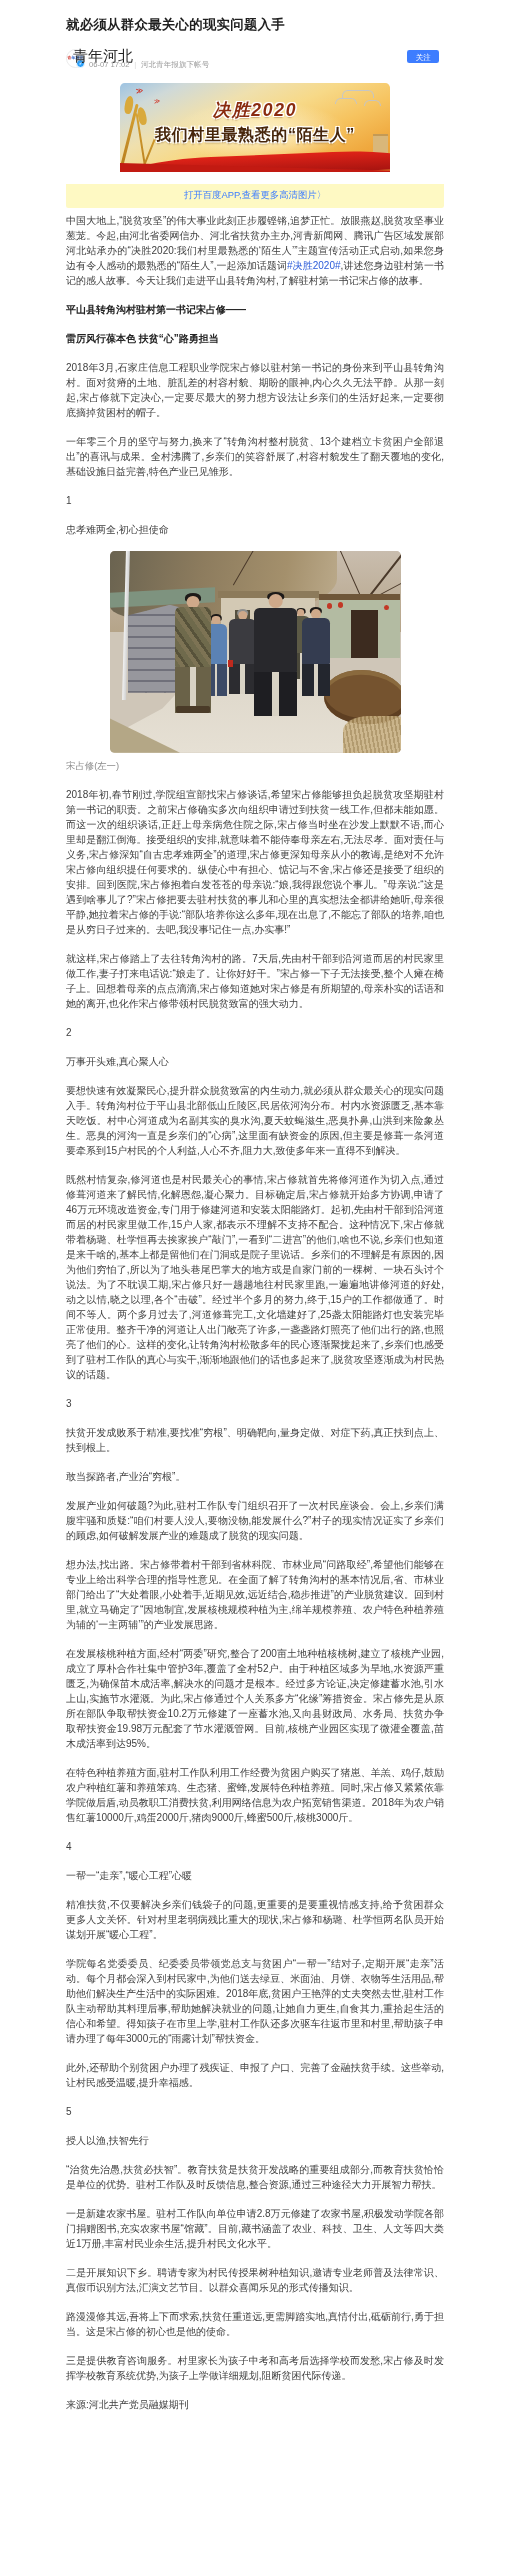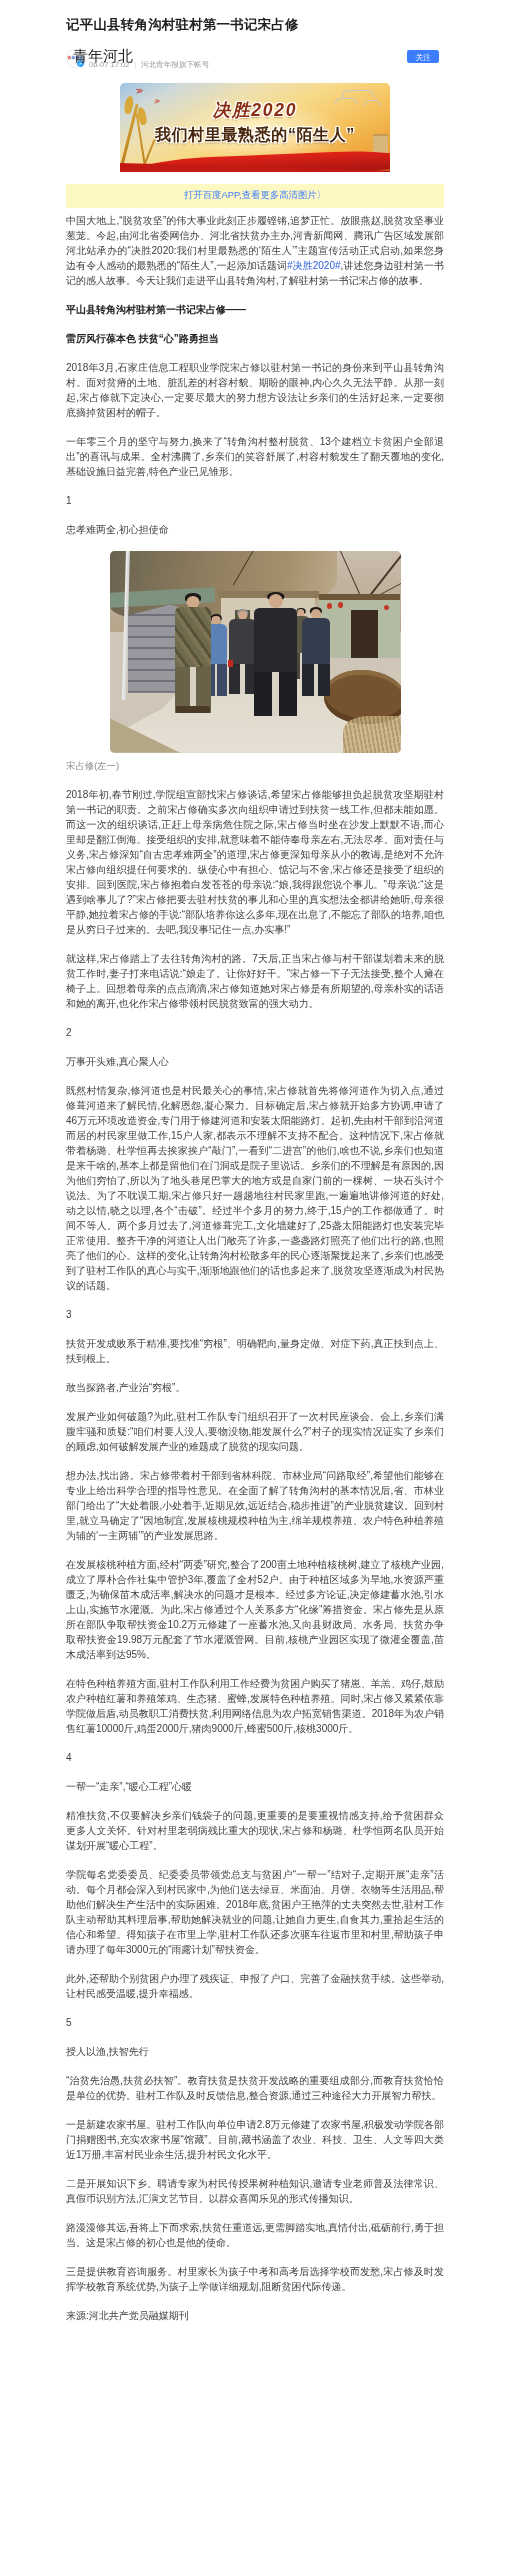--- a/index.html
+++ b/index.html
@@ -91,21 +91,21 @@
   .person .torso{position:absolute; left:0; right:0; border-radius:5.3px 5.3px 2.3px 2.3px;}
   .person .legs{position:absolute; left:0; right:0; bottom:0;}
   .caption{margin:7px 0 14px 0; font-size:9.4px; color:#8c8c8c;}
 </style>
 </head>
 <body>
 
 <div class="page">
   <div class="column">
 
-    <h1 class="title">记平山县转角沟村驻村第一书记宋占修</h1>
+    <h1 class="title">就必须从群众最关心的现实问题入手</h1>
 
     <div class="author-row">
       <div class="avatar">
         <div class="logo"><span class="red">青</span>年河北</div>
         <div class="v-badge">✔</div>
       </div>
       <div class="author-name">青年河北</div>
       <div class="author-meta"><span>06-07 17:02</span><span class="sep">|</span><span>河北青年报旗下帐号</span></div>
       <button class="follow-btn">关注</button>
     </div>
@@ -203,23 +203,24 @@
       <div class="person" style="left:144px;top:41px;width:43px;height:124px;">
         <div class="hair" style="top:0;width:17.5px;height:8.2px;"></div>
         <div class="head" style="top:2.3px;width:14.6px;height:14px;"></div>
         <div class="torso" style="top:16px;height:65px;background:#28282c;"></div>
         <div class="legs" style="height:44px;background:linear-gradient(90deg,#1e1e22 42%,#d8d2c4 42% 58%,#1e1e22 58%);"></div>
       </div>
     </div>
     <div class="caption">宋占修(左一)</div>
   </div>
         <p class="para">2018年初,春节刚过,学院组宣部找宋占修谈话,希望宋占修能够担负起脱贫攻坚期驻村第一书记的职责。之前宋占修确实多次向组织申请过到扶贫一线工作,但都未能如愿。而这一次的组织谈话,正赶上母亲病危住院之际,宋占修当时坐在沙发上默默不语,而心里却是翻江倒海。接受组织的安排,就意味着不能侍奉母亲左右,无法尽孝。面对责任与义务,宋占修深知“自古忠孝难两全”的道理,宋占修更深知母亲从小的教诲,是绝对不允许宋占修向组织提任何要求的。纵使心中有担心、惦记与不舍,宋占修还是接受了组织的安排。回到医院,宋占修抱着白发苍苍的母亲说:“娘,我得跟您说个事儿。”母亲说:“这是遇到啥事儿了?”宋占修把要去驻村扶贫的事儿和心里的真实想法全都讲给她听,母亲很平静,她拉着宋占修的手说:“部队培养你这么多年,现在出息了,不能忘了部队的培养,咱也是从穷日子过来的。去吧,我没事!记住一点,办实事!”</p>
-        <p class="para">就这样,宋占修踏上了去往转角沟村的路。7天后,正当宋占修与村干部谋划着未来的脱贫工作时,妻子打来电话说:“娘走了。让你好好干。”宋占修一下子无法接受,整个人瘫在椅子上。回想着母亲的点点滴滴,宋占修知道她对宋占修是有所期望的,母亲朴实的话语和她的离开,也化作宋占修带领村民脱贫致富的强大动力。</p>
+        <p class="para">就这样,宋占修踏上了去往转角沟村的路。7天后,先由村干部到沿河道而居的村民家里做工作,妻子打来电话说:“娘走了。让你好好干。”宋占修一下子无法接受,整个人瘫在椅子上。回想着母亲的点点滴滴,宋占修知道她对宋占修是有所期望的,母亲朴实的话语和她的离开,也化作宋占修带领村民脱贫致富的强大动力。</p>
         <p class="para">2</p>
         <p class="para">万事开头难,真心聚人心</p>
+        <p class="para">要想快速有效凝聚民心,提升群众脱贫致富的内生动力,就必须从群众最关心的现实问题入手。转角沟村位于平山县北部低山丘陵区,民居依河沟分布。村内水资源匮乏,基本靠天吃饭。村中心河道成为名副其实的臭水沟,夏天蚊蝇滋生,恶臭扑鼻,山洪到来险象丛生。恶臭的河沟一直是乡亲们的“心病”,这里面有缺资金的原因,但主要是修葺一条河道要牵系到15户村民的个人利益,人心不齐,阻力大,致使多年来一直得不到解决。</p>
         <p class="para">既然村情复杂,修河道也是村民最关心的事情,宋占修就首先将修河道作为切入点,通过修葺河道来了解民情,化解恩怨,凝心聚力。目标确定后,宋占修就开始多方协调,申请了46万元环境改造资金,专门用于修建河道和安装太阳能路灯。起初,先由村干部到沿河道而居的村民家里做工作,15户人家,都表示不理解不支持不配合。这种情况下,宋占修就带着杨璐、杜学恒再去挨家挨户“敲门”,一看到“二进宫”的他们,啥也不说,乡亲们也知道是来干啥的,基本上都是留他们在门洞或是院子里说话。乡亲们的不理解是有原因的,因为他们穷怕了,所以为了地头巷尾巴掌大的地方或是自家门前的一棵树、一块石头讨个说法。为了不耽误工期,宋占修只好一趟趟地往村民家里跑,一遍遍地讲修河道的好处,动之以情,晓之以理,各个“击破”。经过半个多月的努力,终于,15户的工作都做通了。时间不等人。两个多月过去了,河道修葺完工,文化墙建好了,25盏太阳能路灯也安装完毕正常使用。整齐干净的河道让人出门敞亮了许多,一盏盏路灯照亮了他们出行的路,也照亮了他们的心。这样的变化,让转角沟村松散多年的民心逐渐聚拢起来了,乡亲们也感受到了驻村工作队的真心与实干,渐渐地跟他们的话也多起来了,脱贫攻坚逐渐成为村民热议的话题。</p>
         <p class="para">3</p>
         <p class="para">扶贫开发成败系于精准,要找准“穷根”、明确靶向,量身定做、对症下药,真正扶到点上、扶到根上。</p>
         <p class="para">敢当探路者,产业治“穷根”。</p>
         <p class="para">发展产业如何破题?为此,驻村工作队专门组织召开了一次村民座谈会。会上,乡亲们满腹牢骚和质疑:“咱们村要人没人,要物没物,能发展什么?”村子的现实情况证实了乡亲们的顾虑,如何破解发展产业的难题成了脱贫的现实问题。</p>
         <p class="para">想办法,找出路。宋占修带着村干部到省林科院、市林业局“问路取经”,希望他们能够在专业上给出科学合理的指导性意见。在全面了解了转角沟村的基本情况后,省、市林业部门给出了“大处着眼,小处着手,近期见效,远近结合,稳步推进”的产业脱贫建议。回到村里,就立马确定了“因地制宜,发展核桃规模种植为主,绵羊规模养殖、农户特色种植养殖为辅的‘一主两辅’”的产业发展思路。</p>
         <p class="para">在发展核桃种植方面,经村“两委”研究,整合了200亩土地种植核桃树,建立了核桃产业园,成立了厚朴合作社集中管护3年,覆盖了全村52户。由于种植区域多为旱地,水资源严重匮乏,为确保苗木成活率,解决水的问题才是根本。经过多方论证,决定修建蓄水池,引水上山,实施节水灌溉。为此,宋占修通过个人关系多方“化缘”筹措资金。宋占修先是从原所在部队争取帮扶资金10.2万元修建了一座蓄水池,又向县财政局、水务局、扶贫办争取帮扶资金19.98万元配套了节水灌溉管网。目前,核桃产业园区实现了微灌全覆盖,苗木成活率到达95%。</p>
         <p class="para">在特色种植养殖方面,驻村工作队利用工作经费为贫困户购买了猪崽、羊羔、鸡仔,鼓励农户种植红薯和养殖笨鸡、生态猪、蜜蜂,发展特色种植养殖。同时,宋占修又紧紧依靠学院做后盾,动员教职工消费扶贫,利用网络信息为农户拓宽销售渠道。2018年为农户销售红薯10000斤,鸡蛋2000斤,猪肉9000斤,蜂蜜500斤,核桃3000斤。</p>
         <p class="para">4</p>
         <p class="para">一帮一“走亲”,“暖心工程”心暖</p>

